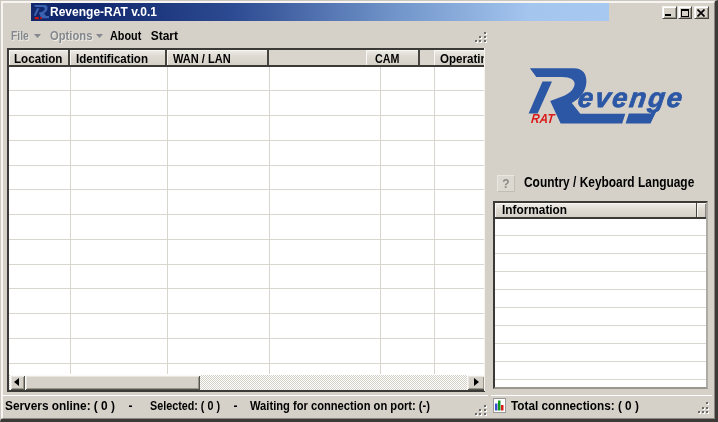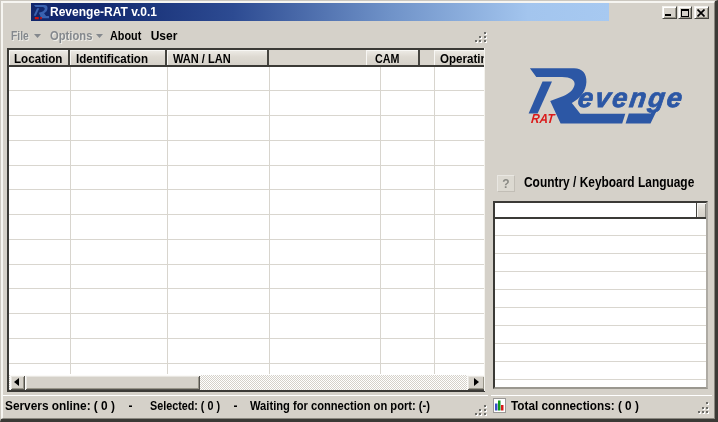--- a/index.html
+++ b/index.html
@@ -89,21 +89,21 @@
 
 <div class="mi menu-grey" style="left:10.6px;transform:scaleX(0.861)">File</div>
 <svg class="abs" style="left:33.5px;top:34px" width="7" height="4" viewBox="0 0 7 4">
     <path d="M0 0 L7 0 L3.5 4 Z" fill="#84888d"></path>
   </svg>
 <div class="mi menu-grey" style="left:50.3px;transform:scaleX(0.935)">Options</div>
 <svg class="abs" style="left:96px;top:34px" width="7" height="4" viewBox="0 0 7 4">
     <path d="M0 0 L7 0 L3.5 4 Z" fill="#84888d"></path>
   </svg>
 <div class="mi" style="left:110px;transform:scaleX(0.903)">About</div>
-<div class="mi" style="left:150.7px">User</div>
+<div class="mi" style="left:150.7px">Start</div>
 <div class="grip abs" style="left:474.5px;top:31.5px">
   <i style="left:9px;top:0"></i>
   <i style="left:4.5px;top:4px"></i>
     <i style="left:9px;top:4px"></i>
   <i style="left:0;top:8px"></i>
     <i style="left:4.5px;top:8px"></i>
     <i style="left:9px;top:8px"></i>
 </div>
 
 <div class="abs" id="table">
@@ -154,20 +154,21 @@
 
   <g transform="translate(530.8,123.4)">
     <text x="0" y="0" font-family="'Liberation Sans',sans-serif" font-size="13.2" font-weight="bold" font-style="italic" fill="#da1a1a" transform="skewX(-6)" textLength="23.2" lengthAdjust="spacingAndGlyphs">RAT</text>
   </g>
 </svg>
 
 <div class="abs" id="qbtn">?</div>
 <div class="abs" id="clabel">Country / Keyboard Language</div>
 
 <div class="abs" id="lv">
+  <div class="abs" id="lv-head"><span>Information</span></div>
   <div class="abs" id="lv-head2"></div>
   <div class="abs" id="lv-sep"></div>
   <div class="abs" id="lv-body"></div>
 </div>
 
 <div class="abs" style="left:483.5px;top:47.5px;width:1px;height:343.5px;background:#f4f3ee;z-index:5"></div>
 <div class="abs" id="st-line-l"></div>
 <div class="abs" id="st-line-r"></div>
 <div class="abs stt" style="left:5px;transform:scaleX(0.987)">Servers online: ( 0 )</div>
 <div class="abs stt" style="left:128.5px">-</div>

